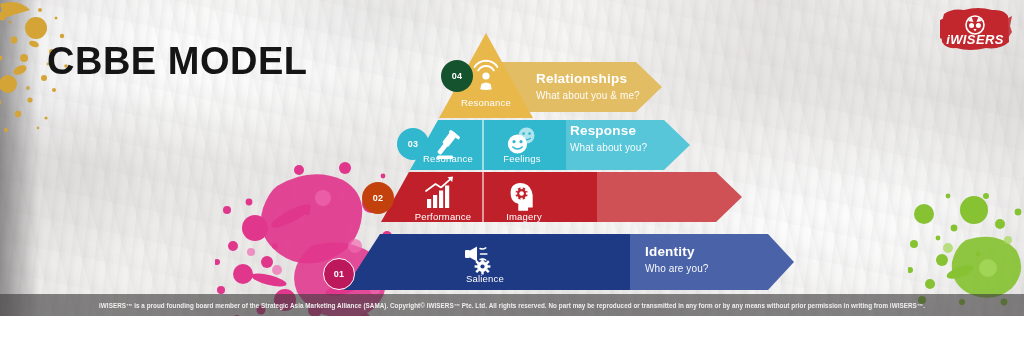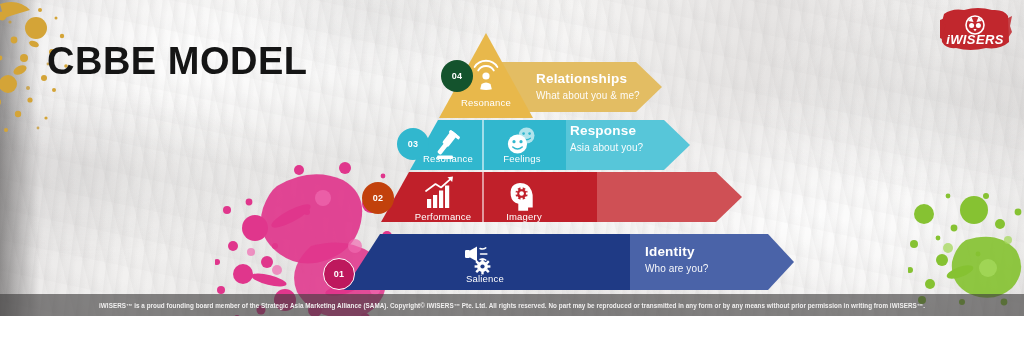--- a/index.html
+++ b/index.html
@@ -347,21 +347,21 @@
   <div class="tier-label" style="left:488px; top:211px; width:72px;">Imagery</div>
   <div class="tier-label" style="left:448px; top:273px; width:74px;">Salience</div>
 
   <div class="arrow-text" style="left:536px; top:72px;">
     <div class="arrow-title">Relationships</div>
     <div class="arrow-sub">What about you &amp; me?</div>
   </div>
 
   <div class="arrow-text" style="left:570px; top:124px;">
     <div class="arrow-title">Response</div>
-    <div class="arrow-sub">Asia about you?</div>
+    <div class="arrow-sub">What about you?</div>
   </div>
 
 
   <div class="arrow-text" style="left:645px; top:245px;">
     <div class="arrow-title">Identity</div>
     <div class="arrow-sub">Who are you?</div>
   </div>
 
   <div class="footer">
     <div class="footer-text">iWISERS™ is a proud founding board member of the Strategic Asia Marketing Alliance (SAMA). Copyright© iWISERS™ Pte. Ltd. All rights reserved. No part may be reproduced or transmitted in any form or by any means without prior permission in writing from iWISERS™.</div>

